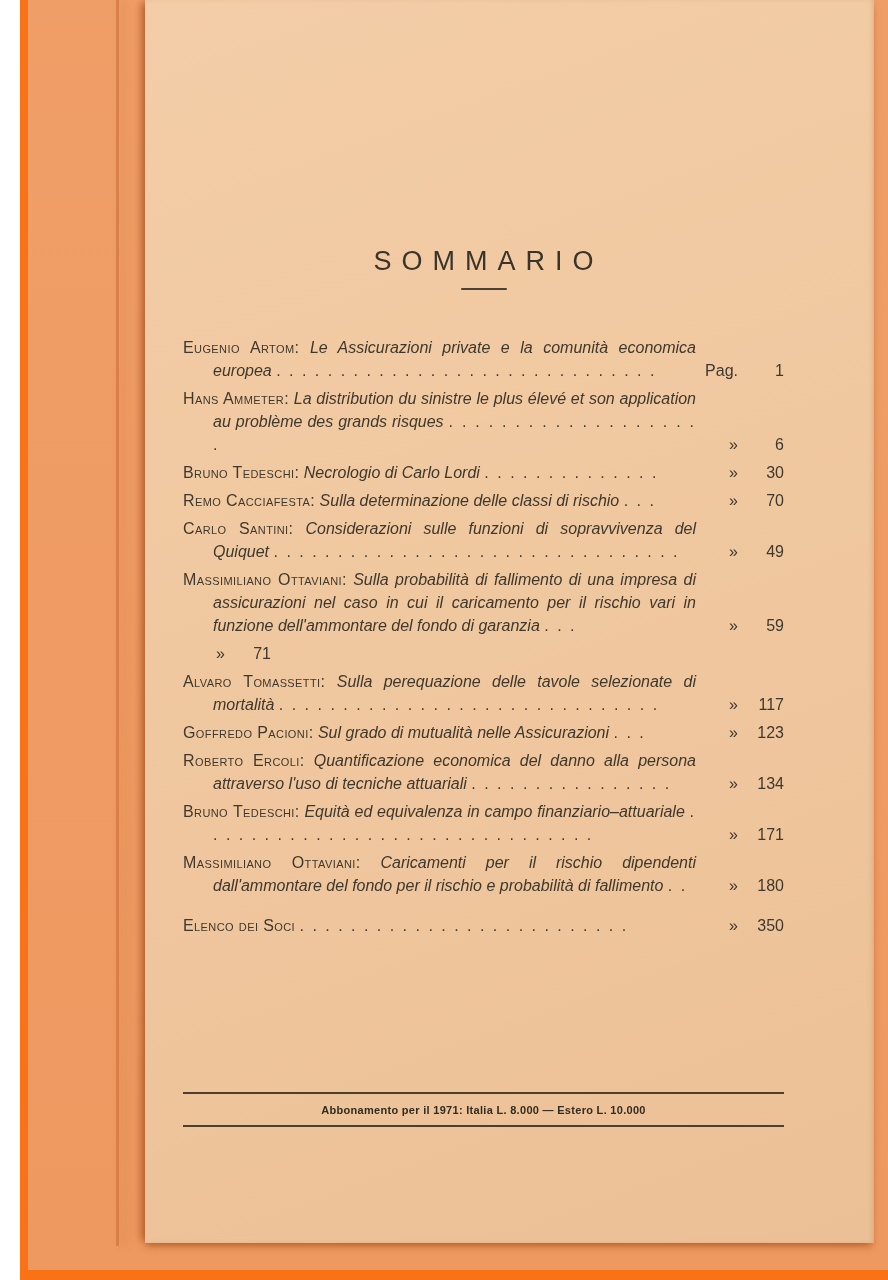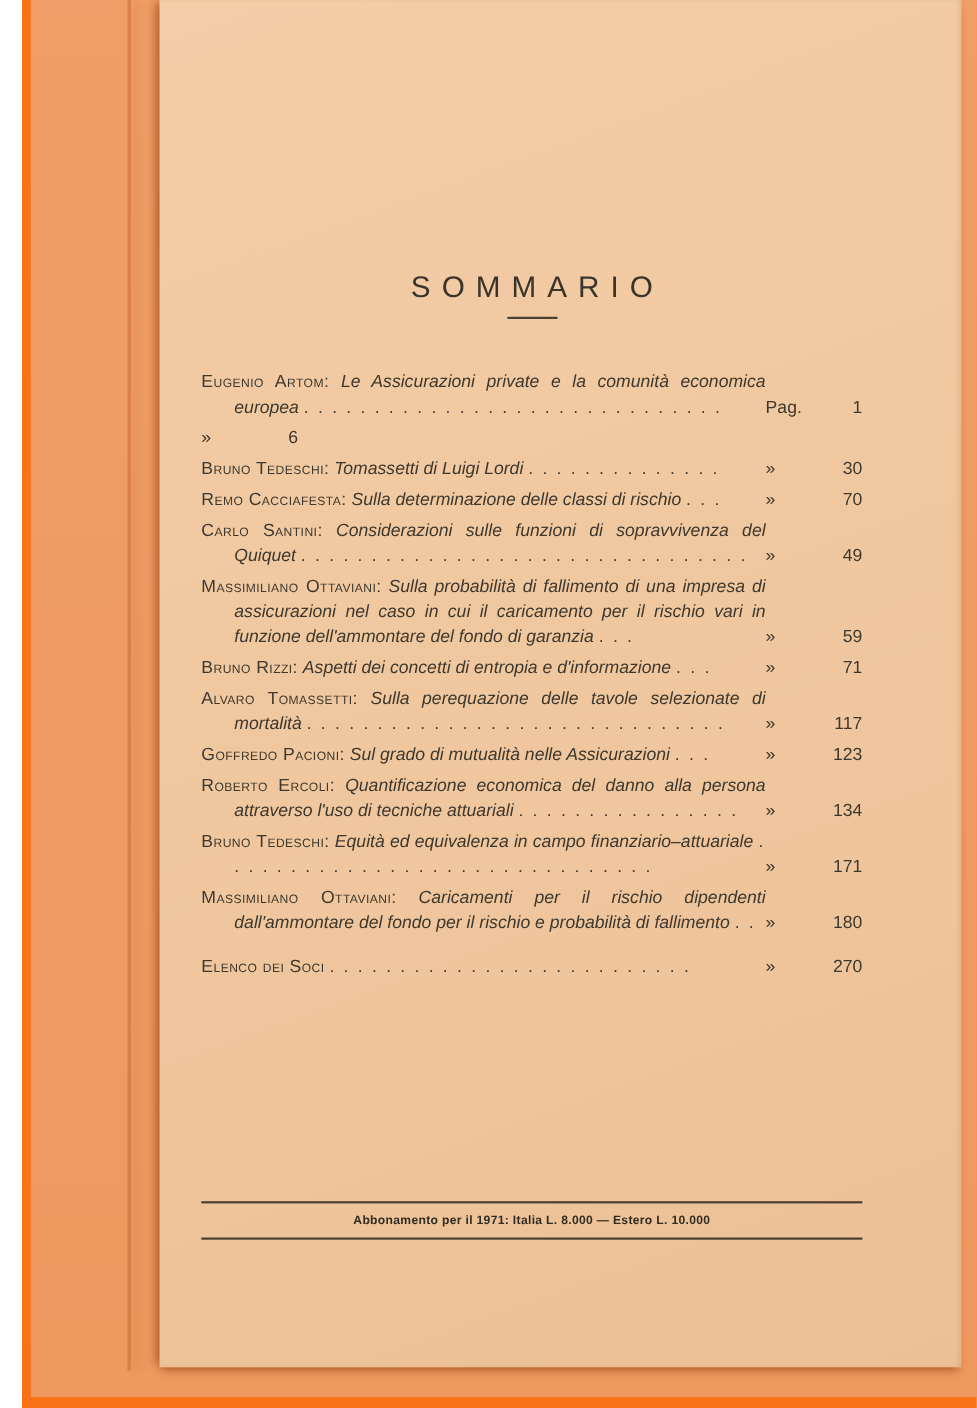--- a/index.html
+++ b/index.html
@@ -58,21 +58,21 @@
     line-height:23px;
   }
   .entry-author{
     font-variant:small-caps;
     letter-spacing:.4px;
   }
   .entry-title{font-style:italic;}
   .entry-title:empty{display:none;}
   .entry-dots{letter-spacing:2px;white-space:normal;}
   .entry-ref{
-    width:42px;text-align:left;line-height:23px;flex:0 0 auto;
+    width:42px;text-align:right;line-height:23px;flex:0 0 auto;
   }
   .entry-page{
     width:46px;text-align:right;line-height:23px;flex:0 0 auto;
   }
   .footer{
     position:absolute;left:163px;top:1092px;width:601px;
     border-top:2px solid #4a3f30;
     border-bottom:2px solid #4a3f30;
     padding:6px 0 7px 0;
     text-align:center;
@@ -98,26 +98,27 @@
     <div class="toc-title">SOMMARIO</div>
     <div class="toc-rule"></div>
     <div class="toc-entries">
   <div class="entry">
     <div class="entry-text"><span class="entry-author">Eugenio Artom:</span> <em class="entry-title">Le Assicurazioni private e la comunità economica europea</em> <span class="entry-dots">. . . . . . . . . . . . . . . . . . . . . . . . . . . . . .</span></div>
     <div class="entry-ref">Pag.</div>
     <div class="entry-page">1</div>
   </div>
 
   <div class="entry">
+    <div class="entry-text"><span class="entry-author">Hans Ammeter:</span> <em class="entry-title">La distribution du sinistre le plus élevé et son application au problème des grands risques</em> <span class="entry-dots">. . . . . . . . . . . . . . . . . . . .</span></div>
     <div class="entry-ref">»</div>
     <div class="entry-page">6</div>
   </div>
 
   <div class="entry">
-    <div class="entry-text"><span class="entry-author">Bruno Tedeschi:</span> <em class="entry-title">Tomassetti di Luigi Lordi</em> <span class="entry-dots">. . . . . . . . . . . . . .</span></div>
+    <div class="entry-text"><span class="entry-author">Bruno Tedeschi:</span> <em class="entry-title">Necrologio di Carlo Lordi</em> <span class="entry-dots">. . . . . . . . . . . . . .</span></div>
     <div class="entry-ref">»</div>
     <div class="entry-page">30</div>
   </div>
 
   <div class="entry">
     <div class="entry-text"><span class="entry-author">Remo Cacciafesta:</span> <em class="entry-title">Sulla determinazione delle classi di rischio</em> <span class="entry-dots">. . .</span></div>
     <div class="entry-ref">»</div>
     <div class="entry-page">70</div>
   </div>
 
@@ -127,21 +128,20 @@
     <div class="entry-page">49</div>
   </div>
 
   <div class="entry">
     <div class="entry-text"><span class="entry-author">Massimiliano Ottaviani:</span> <em class="entry-title">Sulla probabilità di fallimento di una impresa di assicurazioni nel caso in cui il caricamento per il rischio vari in funzione dell'ammontare del fondo di garanzia</em> <span class="entry-dots">. . .</span></div>
     <div class="entry-ref">»</div>
     <div class="entry-page">59</div>
   </div>
 
   <div class="entry">
-    <div class="entry-text"><span class="entry-author">Bruno Rizzi:</span> <em class="entry-title">Aspetti dei concetti di entropia e d'informazione</em> <span class="entry-dots">. . .</span></div>
     <div class="entry-ref">»</div>
     <div class="entry-page">71</div>
   </div>
 
   <div class="entry">
     <div class="entry-text"><span class="entry-author">Alvaro Tomassetti:</span> <em class="entry-title">Sulla perequazione delle tavole selezionate di mortalità</em> <span class="entry-dots">. . . . . . . . . . . . . . . . . . . . . . . . . . . . . .</span></div>
     <div class="entry-ref">»</div>
     <div class="entry-page">117</div>
   </div>
 
@@ -165,21 +165,21 @@
 
   <div class="entry">
     <div class="entry-text"><span class="entry-author">Massimiliano Ottaviani:</span> <em class="entry-title">Caricamenti per il rischio dipendenti dall'ammontare del fondo per il rischio e probabilità di fallimento</em> <span class="entry-dots">. .</span></div>
     <div class="entry-ref">»</div>
     <div class="entry-page">180</div>
   </div>
 
   <div class="entry">
     <div class="entry-text"><span class="entry-author">Elenco dei Soci</span>  <span class="entry-dots">. . . . . . . . . . . . . . . . . . . . . . . . . .</span></div>
     <div class="entry-ref">»</div>
-    <div class="entry-page">270</div>
+    <div class="entry-page">350</div>
   </div>
 </div>
   </div>
 
   <div class="footer">
     <span class="footer-text">Abbonamento per il 1971: Italia L. 8.000 — Estero L. 10.000</span>
   </div>
 </div>
 
 </body></html>

